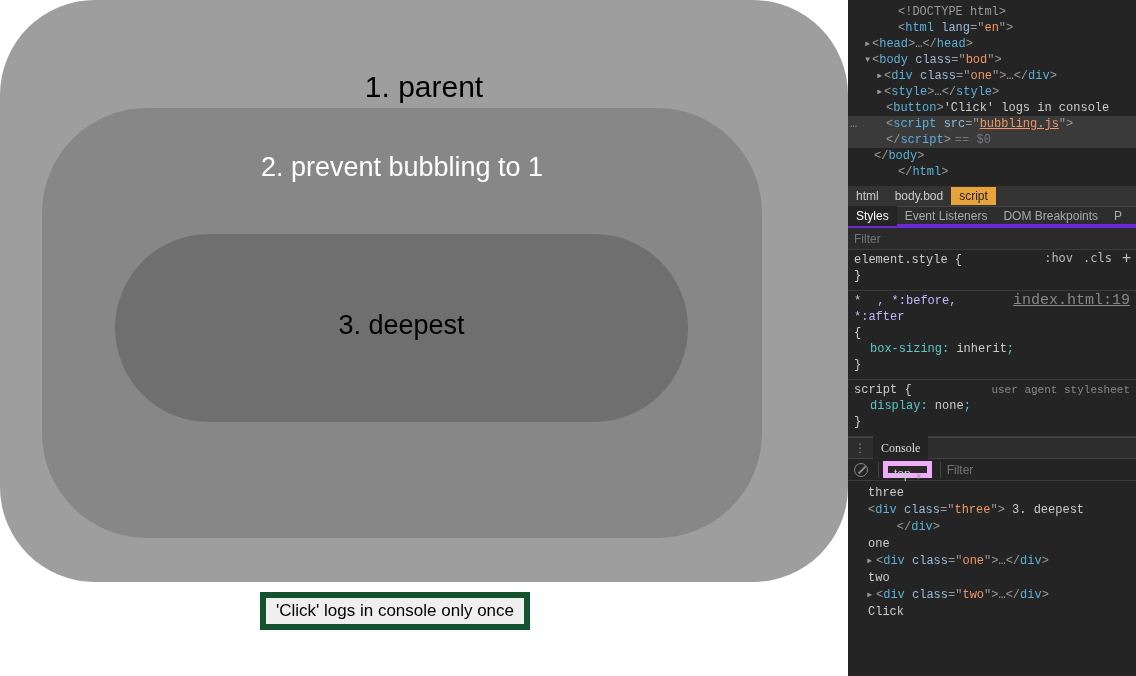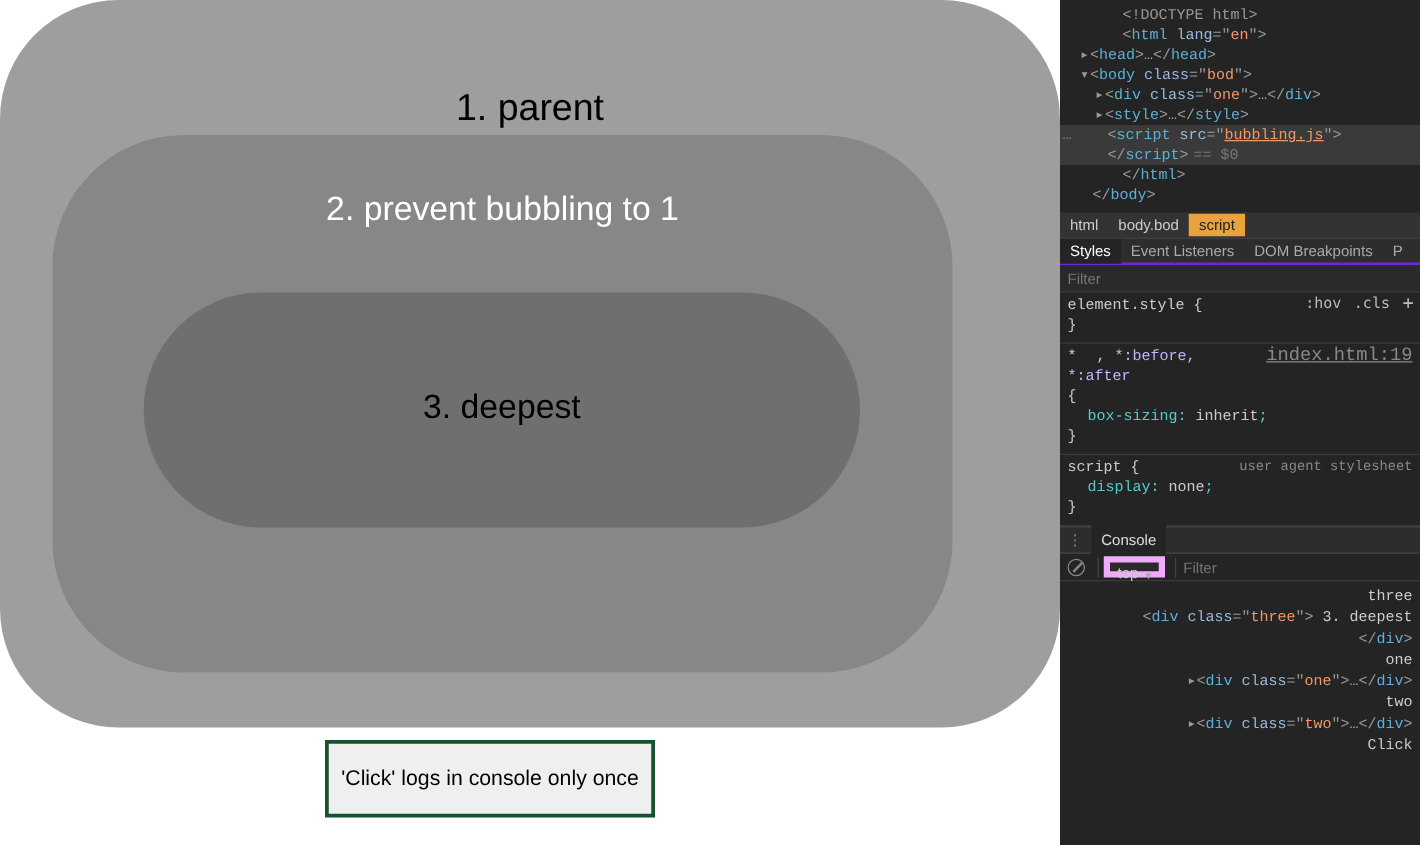--- a/index.html
+++ b/index.html
@@ -66,23 +66,23 @@
     font-size: 27px;
     color: #000;
     padding-top: 76px;
     font-weight: 400;
   }
   .click-btn {
     position: absolute;
     left: 260px;
     top: 592px;
     background: #efefef;
-    border: 3px solid #14532d;
+    border: 6px solid #14532d;
     font-size: 17px;
-    padding: 18px 10px;
+    padding: 3px 10px;
     font-family: inherit;
     cursor: pointer;
   }
 
   
   .devtools {
     position: absolute;
     right: 0;
     top: 0;
     width: 288px;
@@ -147,21 +147,21 @@
   .bc-item.sel {
     background: #e8a33d;
     color: #222;
   }
 
   
   .styles-tabs {
     display: flex;
     background: #2d2d2d;
     border-top: 1px solid #444;
-    border-bottom: 2px solid #6d28d9;
+    border-bottom: 4px solid #6d28d9;
     height: 22px;
     align-items: center;
     font-family: -apple-system, Arial, sans-serif;
     font-size: 12px;
   }
   .st-tab {
     padding: 3px 8px;
     color: #aaa;
     cursor: pointer;
   }
@@ -232,20 +232,21 @@
   }
   .drag-dots {
     color: #888;
     padding: 0 6px;
     letter-spacing: 1px;
   }
   .console-title {
     color: #ddd;
     padding: 17px 8px;
     background: #242424;
+    font-family: Liberation Serif, serif;
   }
   .console-toolbar {
     display: flex;
     align-items: center;
     height: 22px;
     border-bottom: 1px solid #3a3a3a;
     font-family: -apple-system, Arial, sans-serif;
     font-size: 12px;
     color: #aaa;
   }
@@ -290,21 +291,20 @@
     color: #ccc;
     font-size: 12px;
     outline: none;
     width: 60px;
     padding-left: 2px;
   }
   .console-body {
     padding: 4px 6px 4px 20px;
     line-height: 17px;
     overflow: hidden;
-    text-align: right;
   }
   .clog { color: #ccc; }
   .clog .arrow2 {
     color: #999;
     display: inline-block;
     width: 10px;
     margin-left: -2px;
   }
 </style>
 </head>
@@ -325,24 +325,25 @@
 
 <div class="devtools">
 
   <div class="elements">
     <div class="el-line d1"><span class="tag-angle">&lt;!DOCTYPE html&gt;</span></div>
     <div class="el-line d1"><span class="tag-angle">&lt;</span><span class="tag-name">html</span> <span class="attr-name">lang</span><span class="tag-angle">=</span><span class="tag-angle">"</span><span class="attr-val">en</span><span class="tag-angle">"</span><span class="tag-angle">&gt;</span></div>
     <div class="el-line d2"><span class="arrow">▸</span><span class="tag-angle">&lt;</span><span class="tag-name">head</span><span class="tag-angle">&gt;</span><span class="ellip">…</span><span class="tag-angle">&lt;/</span><span class="tag-name">head</span><span class="tag-angle">&gt;</span></div>
     <div class="el-line d2"><span class="arrow">▾</span><span class="tag-angle">&lt;</span><span class="tag-name">body</span> <span class="attr-name">class</span><span class="tag-angle">=</span><span class="tag-angle">"</span><span class="attr-val">bod</span><span class="tag-angle">"</span><span class="tag-angle">&gt;</span></div>
     <div class="el-line d3"><span class="arrow">▸</span><span class="tag-angle">&lt;</span><span class="tag-name">div</span> <span class="attr-name">class</span><span class="tag-angle">=</span><span class="tag-angle">"</span><span class="attr-val">one</span><span class="tag-angle">"</span><span class="tag-angle">&gt;</span><span class="ellip">…</span><span class="tag-angle">&lt;/</span><span class="tag-name">div</span><span class="tag-angle">&gt;</span></div>
     <div class="el-line d3"><span class="arrow">▸</span><span class="tag-angle">&lt;</span><span class="tag-name">style</span><span class="tag-angle">&gt;</span><span class="ellip">…</span><span class="tag-angle">&lt;/</span><span class="tag-name">style</span><span class="tag-angle">&gt;</span></div>
+    <div class="el-line d3"><span class="tag-angle">&lt;</span><span class="tag-name">button</span><span class="tag-angle">&gt;</span><span class="txt">'Click' logs in console</span></div>
     <div class="el-line d4 selected"><span class="dots-margin">…</span><span class="tag-angle">&lt;</span><span class="tag-name">script</span> <span class="attr-name">src</span><span class="tag-angle">=</span><span class="tag-angle">"</span><span class="attr-val under">bubbling.js</span><span class="tag-angle">"</span><span class="tag-angle">&gt;</span></div>
     <div class="el-line d4 selected"><span class="tag-angle">&lt;/</span><span class="tag-name">script</span><span class="tag-angle">&gt;</span><span class="eq0">== $0</span></div>
+    <div class="el-line d2"><span class="tag-angle">&lt;/</span><span class="tag-name">body</span><span class="tag-angle">&gt;</span></div>
     <div class="el-line d1"><span class="tag-angle">&lt;/</span><span class="tag-name">html</span><span class="tag-angle">&gt;</span></div>
-    <div class="el-line d2"><span class="tag-angle">&lt;/</span><span class="tag-name">body</span><span class="tag-angle">&gt;</span></div>
   </div>
 
   <div class="breadcrumb">
     <div class="bc-item">html</div>
     <div class="bc-item">body.bod</div>
     <div class="bc-item sel">script</div>
   </div>
 
   <div class="styles-tabs">
     <div class="st-tab sel">Styles</div>

